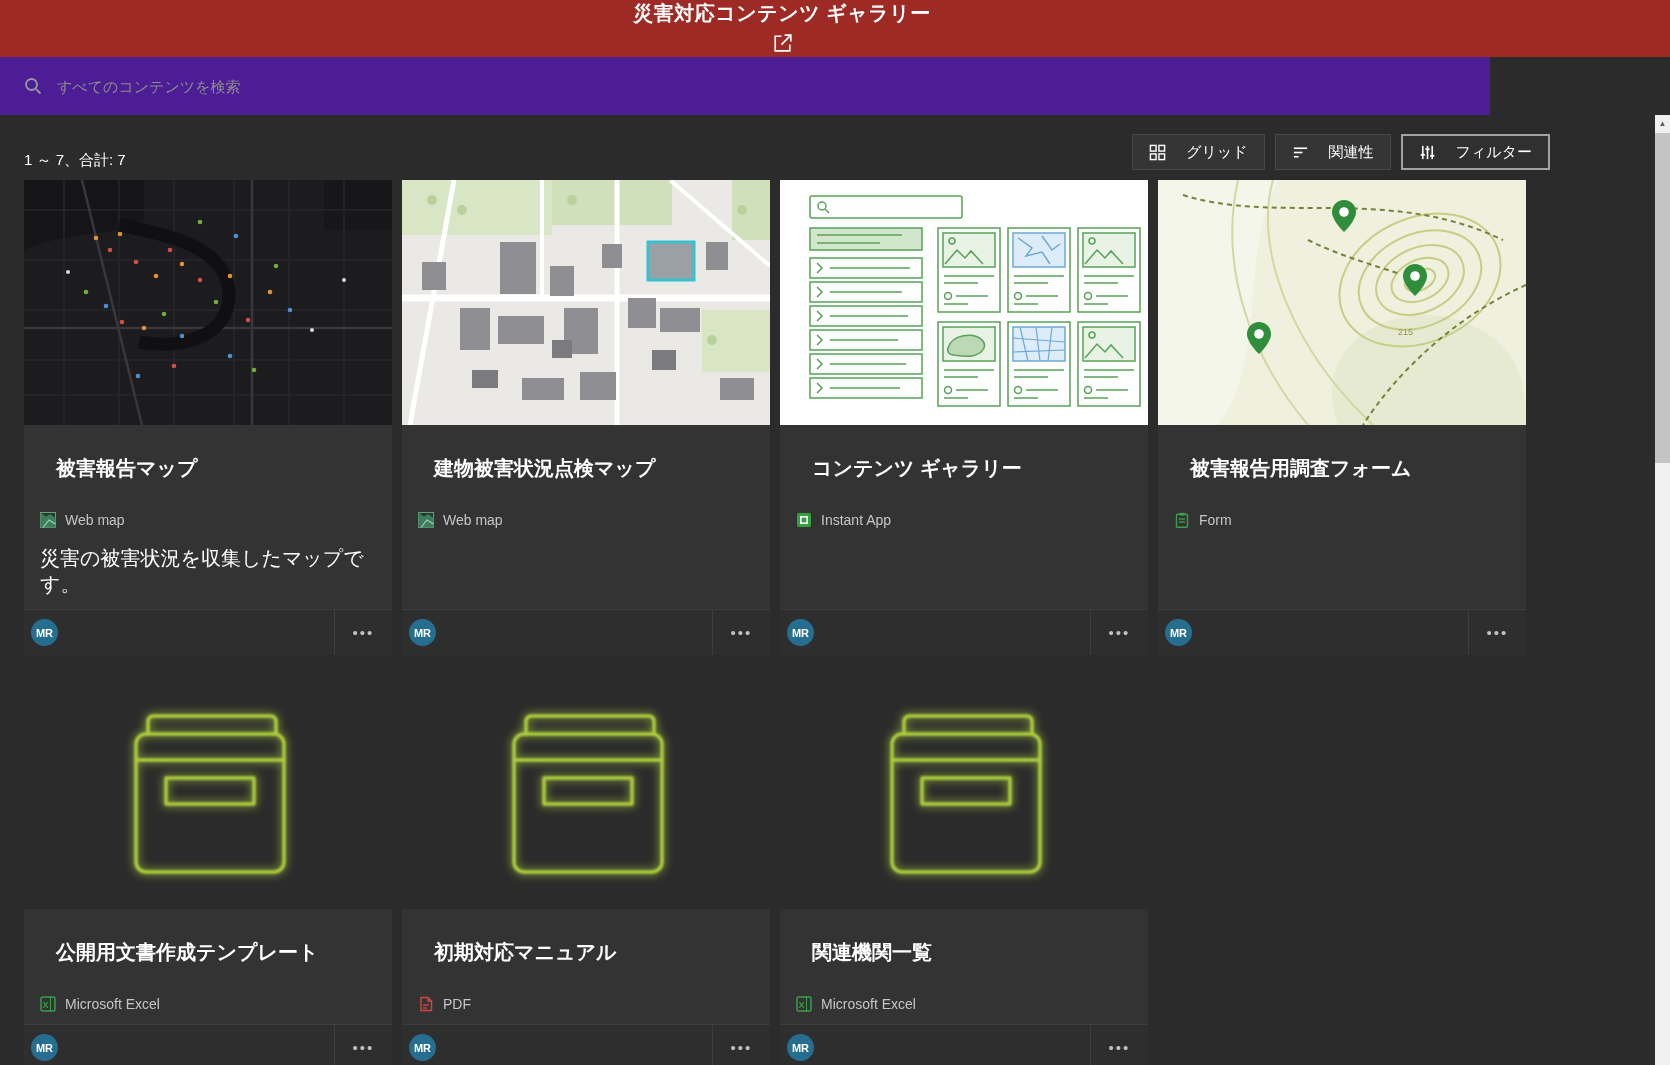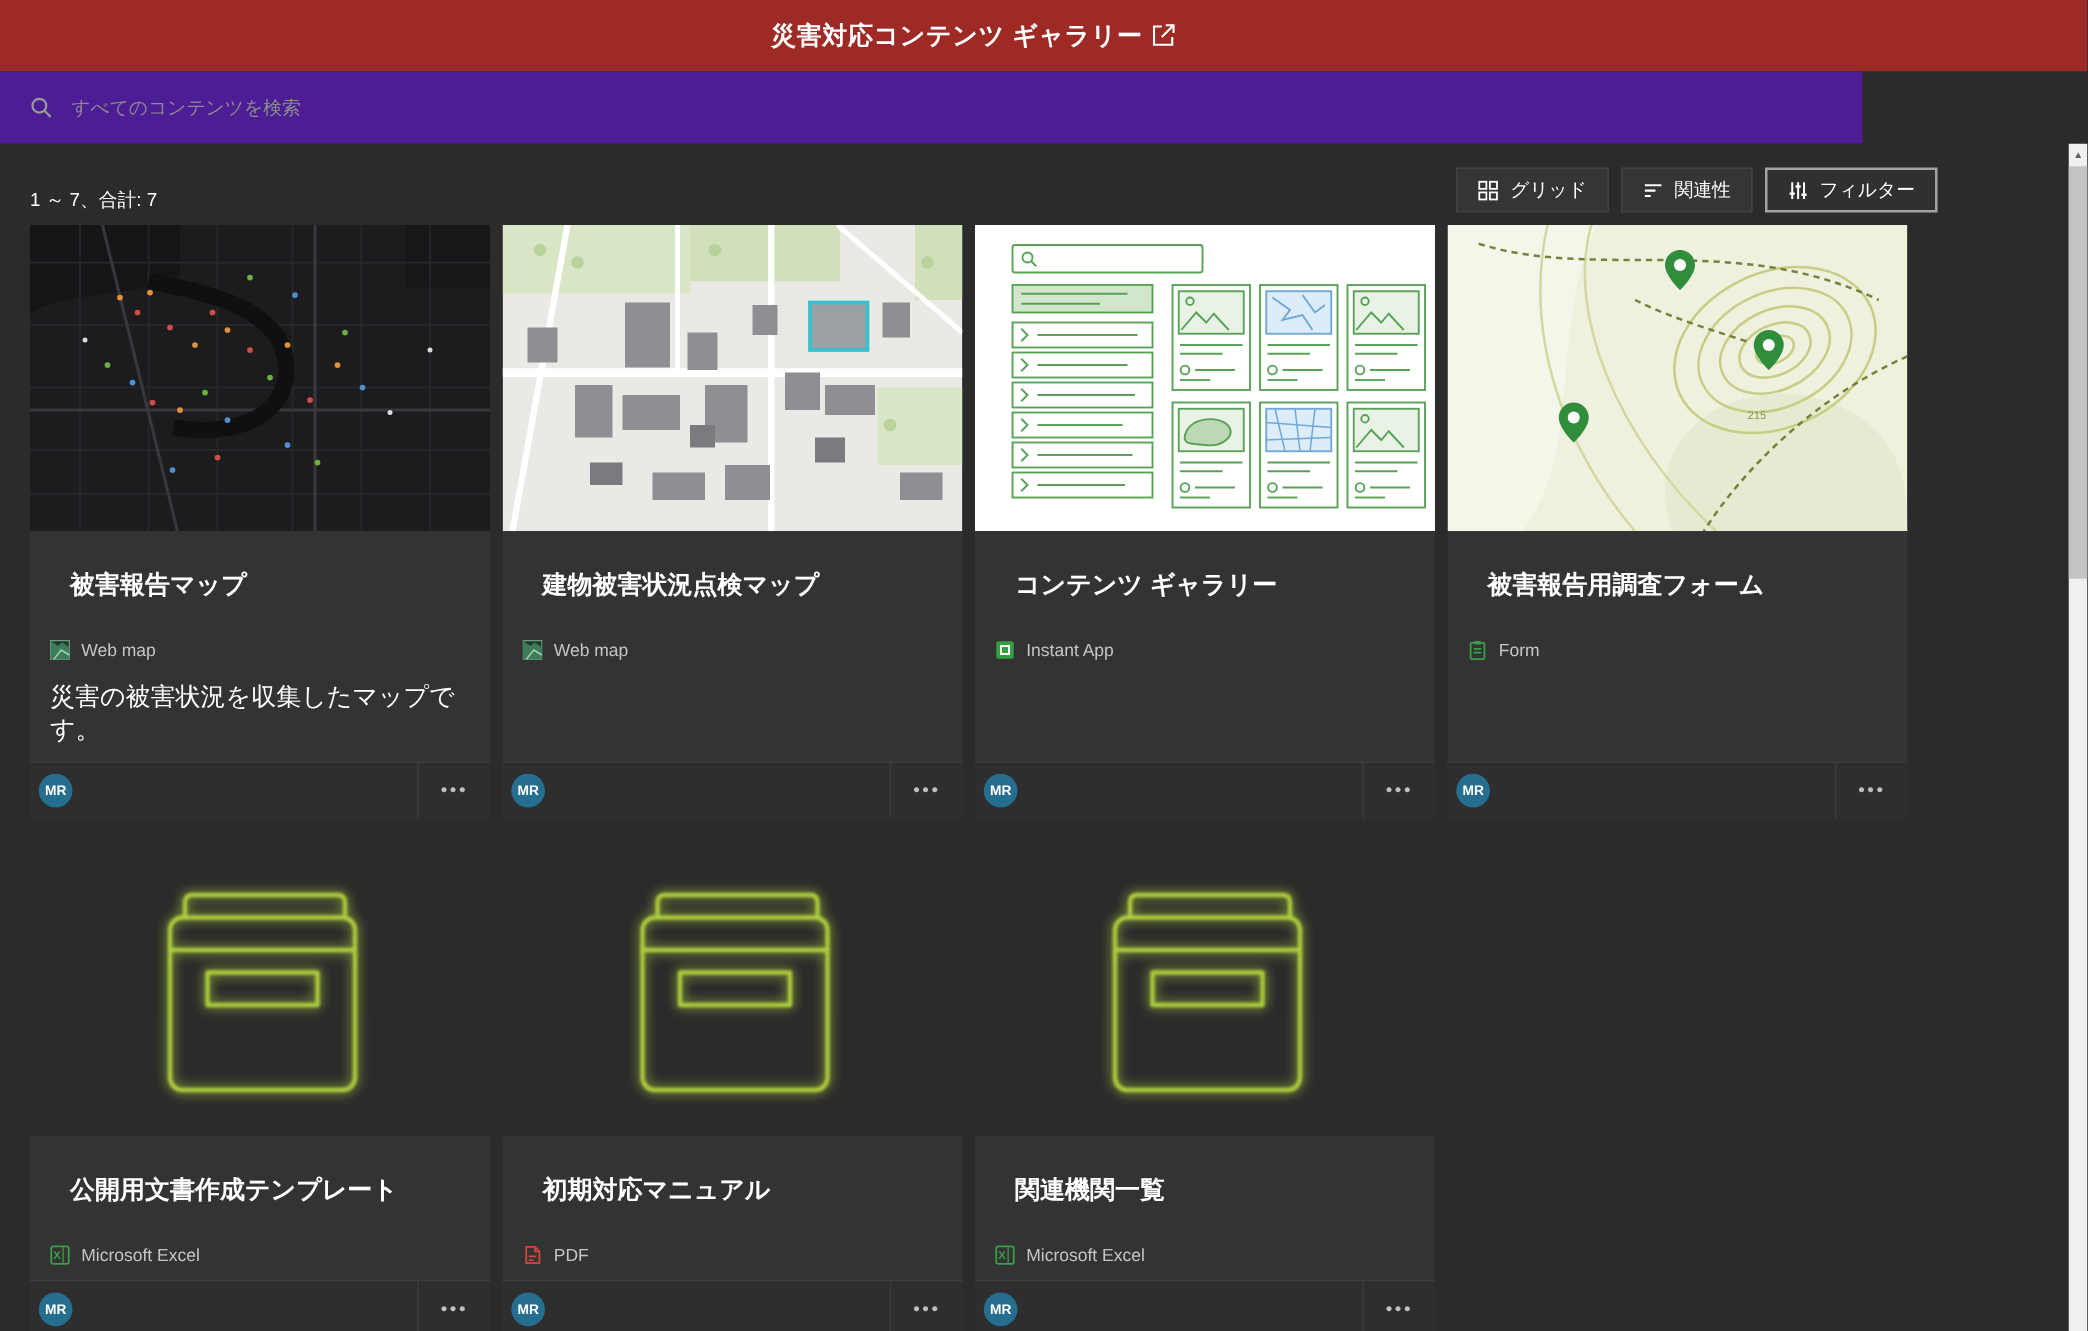--- a/index.html
+++ b/index.html
@@ -3,22 +3,23 @@
 <meta charset="utf-8">
 <style>
   html,body{margin:0;padding:0;}
   body{
     width:1670px;height:1065px;position:relative;overflow:hidden;
     background:#2b2b2b;font-family:"Liberation Sans","DejaVu Sans",sans-serif;
   }
   
   .app-header{
     position:absolute;top:0;left:0;width:1670px;height:57px;background:#9e2a25;
-    display:flex;align-items:center;justify-content:center;box-sizing:border-box;
+    display:flex;align-items:center;justify-content:flex-start;box-sizing:border-box;
     padding:0 122px 0 16px;
+    flex-direction:column;
   }
   .app-title{color:#fff;font-size:20px;font-weight:600;letter-spacing:.5px;}
   .share-btn{background:none;border:none;cursor:pointer;padding:4px;display:flex;}
   
   .search-bar{
     position:absolute;top:57px;left:0;width:1490px;height:58px;background:#4c1d95;
     display:flex;align-items:center;box-sizing:border-box;padding:0 24px;gap:13px;
   }
   .search-input{
     flex:0 0 900px;background:transparent;border:none;outline:none;
@@ -27,21 +28,21 @@
   .search-input::placeholder{color:#8d8d8d;}
   
   .main{
     position:absolute;top:115px;left:0;right:15px;bottom:0;background:#2b2b2b;
     box-sizing:border-box;padding:0 24px;overflow:hidden;
   }
   .toolbar{display:flex;align-items:flex-end;justify-content:space-between;margin:19px 81px 10px 0;}
   .count-text{color:#ffffff;font-size:15px;}
   .view-buttons{display:flex;gap:10px;}
   .vbtn{
-    display:flex;align-items:center;gap:9px;height:36px;padding:0 16px;
+    display:flex;align-items:center;gap:20px;height:36px;padding:0 16px;
     background:#353535;border:1px solid #474747;color:#fff;font-size:15px;
     font-family:inherit;cursor:pointer;box-sizing:border-box;
   }
   .vbtn.filter-active{background:#303030;border:2px solid #a3a3a3;}
   
   .card-grid{
     display:grid;grid-template-columns:repeat(4,368px);column-gap:10px;row-gap:9px;
     justify-content:start;align-items:stretch;
   }
   .card{background:#333333;display:flex;flex-direction:column;cursor:pointer;}

